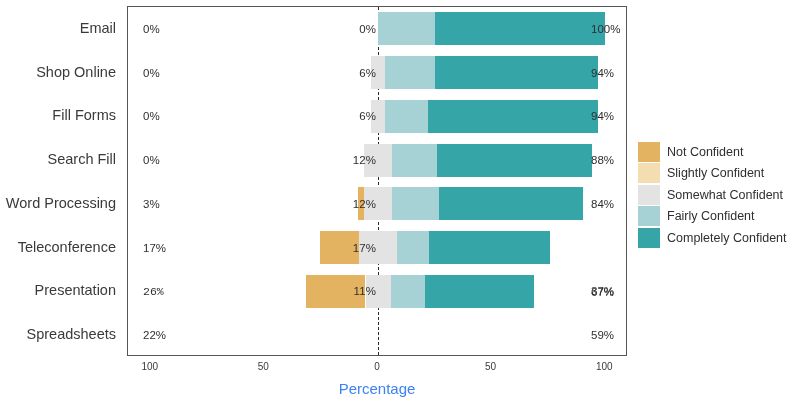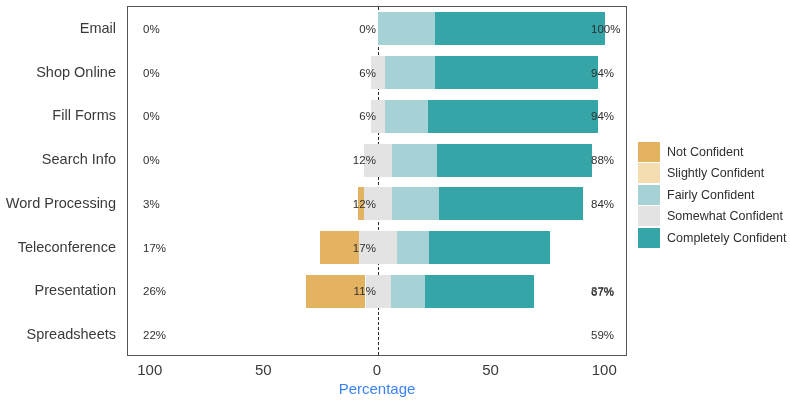--- a/index.html
+++ b/index.html
@@ -69,21 +69,21 @@
     font-size:11.5px;
     color:#2f2f2f;
     white-space:nowrap;
     transform:translateY(-50%);
   }
 
   
   .x-ticks{position:absolute;left:127px;top:356px;width:500px;height:24px;}
   .tick-text{
     position:absolute;top:5px;
-    font-size:15px;color:#3a3a3a;
+    font-size:10px;color:#3a3a3a;
     transform:translateX(-50%);
     white-space:nowrap;
   }
   .x-title{
     position:absolute;left:127px;width:500px;top:380px;
     text-align:center;font-size:15px;color:#3b82f6;
   }
 
   
   .legend{
@@ -109,21 +109,21 @@
 </style>
 </head>
 <body>
 
 <div id="chart-root">
 
   <div class="cat-labels" id="cat-labels">
       <div class="cat-label" style="top: 27.875px;">Email</div>
       <div class="cat-label" style="top: 71.625px;">Shop Online</div>
       <div class="cat-label" style="top: 115.375px;">Fill Forms</div>
-      <div class="cat-label" style="top: 159.125px;">Search Info</div>
+      <div class="cat-label" style="top: 159.125px;">Search Fill</div>
       <div class="cat-label" style="top: 246.625px;">Teleconference</div>
       <div class="cat-label" style="top: 202.875px;">Word Processing</div>
       <div class="cat-label" style="top: 290.375px;">Presentation</div>
       <div class="cat-label" style="top: 334.125px; margin-left: 48px;">Spreadsheets</div>
     </div>
 
   <div class="plot-frame">
     <div class="plot-inner" id="plot-inner">
       <div class="zero-line" id="zero-line" style="left: 250px;"></div>
     <div class="bar-row" style="top: 5.375px; height: 33px;">
@@ -175,21 +175,21 @@
         </div>
         <div class="left-total" style="left: 15px; top: 240.625px;">17%</div>
         <div class="right-total" style="left: 463px; top: 240.625px; margin-top: 44px;">67%</div>
         <div class="bar-row" style="top: 267.875px; height: 33px;">
           <div class="seg" style="left: 178.409px; width: 59.0909px; background-color: rgb(227, 179, 98);"></div>
           <div class="seg" style="left: 237.5px; width: 25px; background-color: rgb(227, 227, 227);"></div>
           <div class="seg" style="left: 262.5px; width: 34.0909px; background-color: rgb(166, 210, 214);"></div>
           <div class="seg" style="left: 296.591px; width: 109.091px; background-color: rgb(53, 165, 168);"></div>
           <div class="inbar-label" style="left: 248px; top: 16.5px;">11%</div>
         </div>
-        <div class="left-total" style="left: 15px; top: 284.375px;">26%</div>
+        <div class="left-total" style="left: 15px; top: 284.375px; font-family: Liberation Mono, monospace;">26%</div>
         <div class="right-total" style="left: 463px; top: 284.375px;">37%</div>
         <div class="left-total" style="left: 15px; top: 328.125px;">22%</div>
         <div class="right-total" style="left: 463px; top: 328.125px;">59%</div>
       </div>
   </div>
 
   <div class="x-ticks" id="x-ticks">
       <div class="tick-text" style="left: 22.7273px;">100</div>
       <div class="tick-text" style="left: 136.364px;">50</div>
       <div class="tick-text" style="left: 250px;">0</div>
@@ -201,26 +201,26 @@
   <div class="legend" id="legend">
       <div class="legend-item">
         <span class="legend-swatch" style="background-color: rgb(227, 179, 98);"></span>
         <span class="legend-text">Not Confident</span>
       </div>
       <div class="legend-item">
         <span class="legend-swatch" style="background-color: rgb(244, 221, 176);"></span>
         <span class="legend-text">Slightly Confident</span>
       </div>
       <div class="legend-item">
+        <span class="legend-swatch" style="background-color: rgb(227, 227, 227);"></span>
+        <span class="legend-text">Somewhat Confident</span>
+      </div>
+      <div class="legend-item">
         <span class="legend-swatch" style="background-color: rgb(166, 210, 214);"></span>
         <span class="legend-text">Fairly Confident</span>
       </div>
       <div class="legend-item">
-        <span class="legend-swatch" style="background-color: rgb(227, 227, 227);"></span>
-        <span class="legend-text">Somewhat Confident</span>
-      </div>
-      <div class="legend-item">
         <span class="legend-swatch" style="background-color: rgb(53, 165, 168);"></span>
         <span class="legend-text">Completely Confident</span>
       </div>
     </div>
 
 </div>
 
 </body></html>

